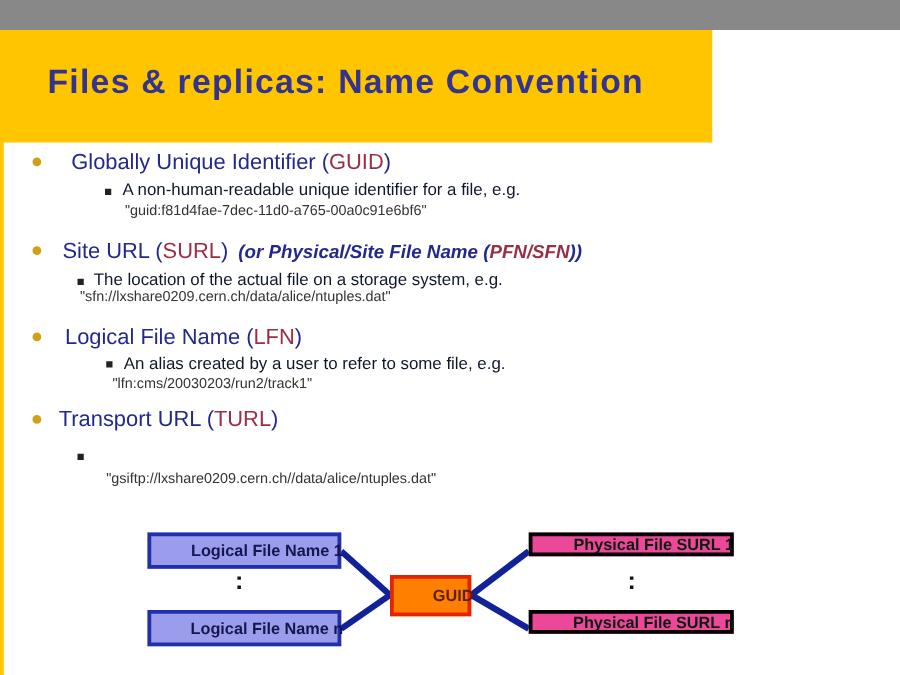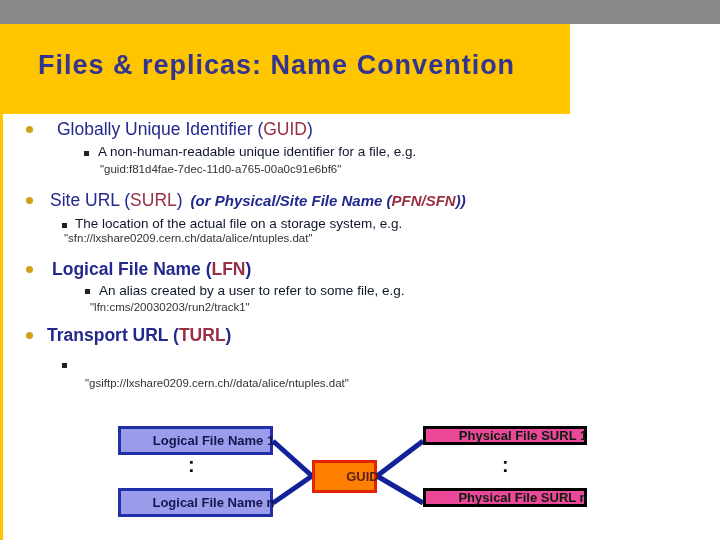--- a/index.html
+++ b/index.html
@@ -5,21 +5,21 @@
   html,body{margin:0;padding:0;background:#888;}
   .slide{position:relative;width:720px;height:540px;background:#ffffff;overflow:hidden;
          font-family:"Liberation Sans",sans-serif;margin-top:24px;}
   .left-strip{position:absolute;left:0;top:0;width:3px;height:517px;background:#ffc600;}
   .header-bar{position:absolute;left:0;top:0;width:570px;height:90px;background:#ffc600;}
   .slide-title{position:absolute;left:38px;top:26px;font-size:27px;font-weight:bold;
                color:#333390;letter-spacing:1px;white-space:nowrap;}
   .logo-panel{position:absolute;left:570px;top:0;width:150px;height:90px;background:#ffffff;}
   .bullet{position:absolute;width:7px;height:7px;border-radius:50%;background:#cfa118;}
   .h{position:absolute;white-space:nowrap;color:#23288c;font-size:17.5px;}
-  .h.bold{font-weight:bold;}
+  .h.bold{font-weight:normal;}
   .acc{color:#992f45;}
   .hsub{font-size:15px;font-weight:bold;font-style:italic;}
   .gap{margin-left:8px;}
   .sq{position:absolute;width:5px;height:5px;background:#222222;}
   .sub{position:absolute;white-space:nowrap;color:#0f172a;font-size:13.5px;}
   .quote{position:absolute;white-space:nowrap;color:#333333;font-size:11.5px;}
   .connectors{position:absolute;left:100px;top:395px;}
   .dbox{position:absolute;display:flex;align-items:center;justify-content:center;
         font-weight:bold;font-size:13px;white-space:nowrap;box-sizing:border-box;padding-left:36px;}
   .lfn{left:118px;width:155px;height:29px;background:#9c9cec;border:3px solid #2130a8;color:#16164f;}

